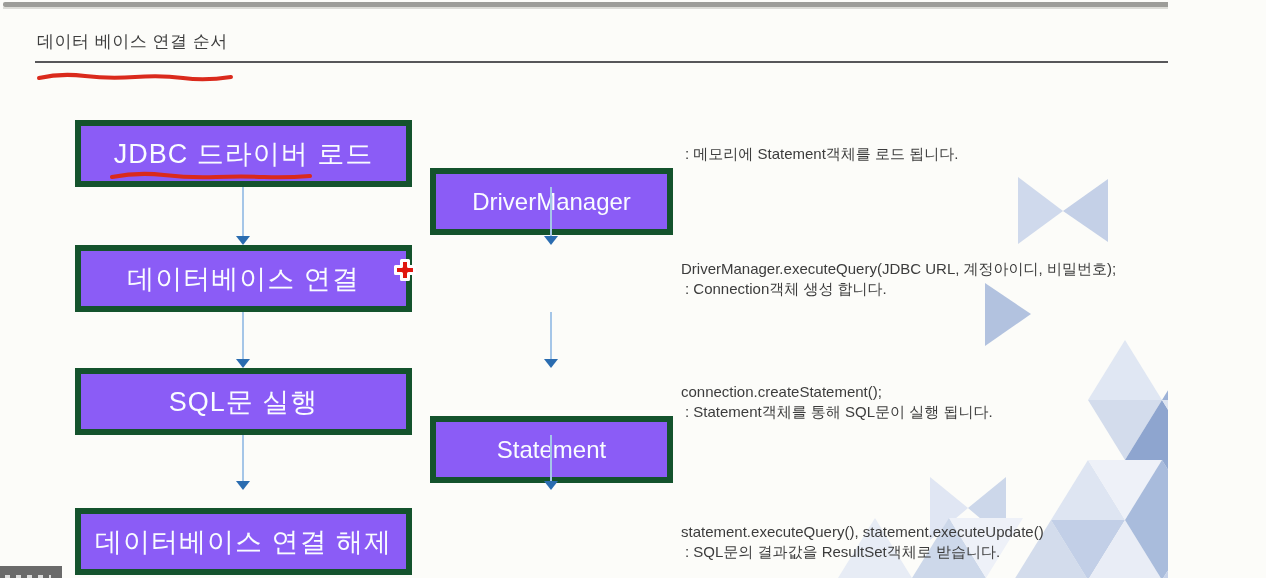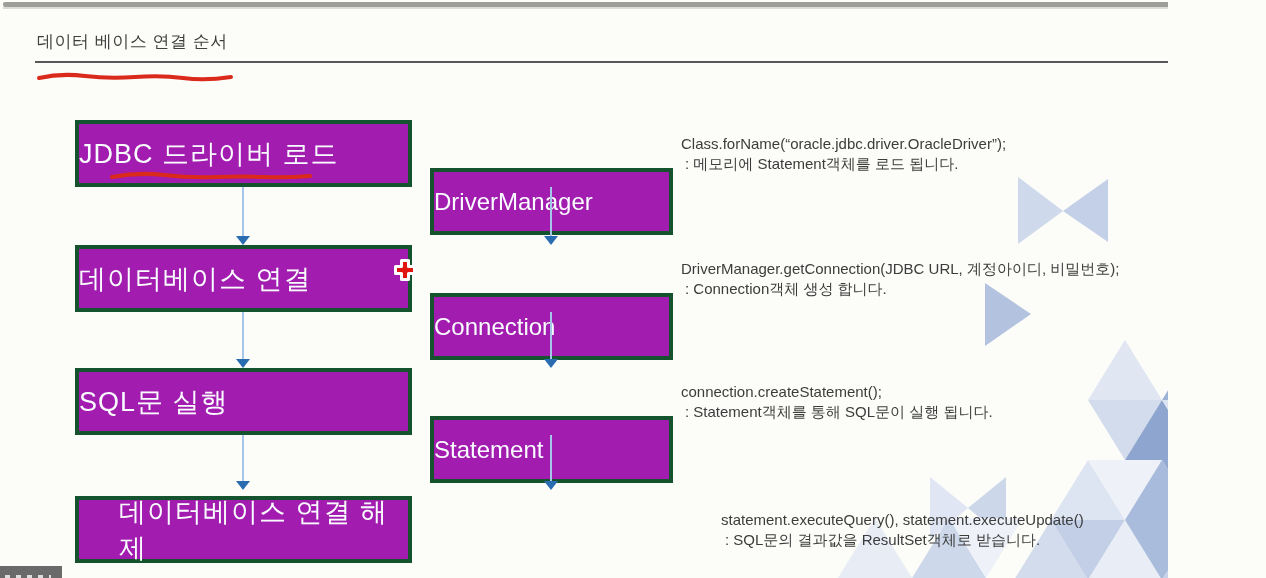--- a/index.html
+++ b/index.html
@@ -14,28 +14,28 @@
 
   
   .slide-title{position:absolute;top:30px;left:37px;font-size:17px;color:#3e3e3e;letter-spacing:0.5px;}
   .title-rule{position:absolute;top:61px;left:35px;width:1148px;height:2px;background:#57575a;}
 
   .annot{position:absolute;pointer-events:none;}
 
   
   .box{
     position:absolute;height:67px;box-sizing:border-box;
-    background:#a21caf;border:4px solid #14532d;
-    display:flex;align-items:center;
+    background:#8b5cf6;border:6px solid #14532d;
+    display:flex;align-items:center;justify-content:center;
     color:#f9fcff;
   }
   .box.step{left:75px;width:337px;font-size:27px;letter-spacing:1px;}
   .box.obj{left:430px;width:243px;font-size:24px;margin-top:48px;}
 
-  .r0{top:120px;} .r1{top:245px;} .r2{top:368px;} .r3{top:496px;padding-left:40px;}
+  .r0{top:120px;} .r1{top:245px;} .r2{top:368px;} .r3{top:508px;}
 
   
   .desc{
     position:absolute;left:681px;width:585px;height:67px;
     display:flex;flex-direction:column;justify-content:center;
     font-size:15px;color:#3c3c3c;line-height:1.3;
   }
   .desc .l2{padding-left:4px;}
 
   
@@ -111,36 +111,32 @@
     <path d="M3 8 q 22 -5 46 -2 t 50 1 t 48 1 t 48 -1" fill="none" stroke="#da2a1c" stroke-width="4" stroke-linecap="round"></path>
   </svg>
 
   <div class="box step r0">
     <span>JDBC 드라이버 로드</span>
   </div>
   <div class="box obj r0">
     <span>DriverManager</span>
   </div>
   <div class="desc r0">
-    <div class="l1">Class.forName(“oracle.jdbc.driver.OracleDriver”);</div>
     <div class="l2">: 메모리에 Statement객체를 로드 됩니다.</div>
   </div>
 
   <svg class="annot" style="left:108px;top:168px;" width="206" height="14" viewBox="0 0 206 14">
     <path d="M4 9 q 26 -5 52 -2 t 52 2 t 48 0 t 46 -1" fill="none" stroke="#da2a1c" stroke-width="4" stroke-linecap="round"></path>
   </svg>
 
   <div class="box step r1">
     <span>데이터베이스 연결</span>
   </div>
-  <div class="box obj r1">
-    <span>Connection</span>
-  </div>
   <div class="desc r1">
-    <div class="l1">DriverManager.getConnection(JDBC URL, 계정아이디, 비밀번호);</div>
+    <div class="l1">DriverManager.executeQuery(JDBC URL, 계정아이디, 비밀번호);</div>
     <div class="l2">: Connection객체 생성 합니다.</div>
   </div>
 
   <svg class="annot" style="left:392px;top:257px;" width="26" height="26" viewBox="0 0 26 26">
     <path d="M9.5 3.5 h7 v6 h6 v7 h-6 v6 h-7 v-6 h-6 v-7 h6 z" fill="#e01710" stroke="#ffffff" stroke-width="3" stroke-linejoin="round"></path>
   </svg>
 
   <div class="box obj r2">
     <span>Statement</span>
   </div>

